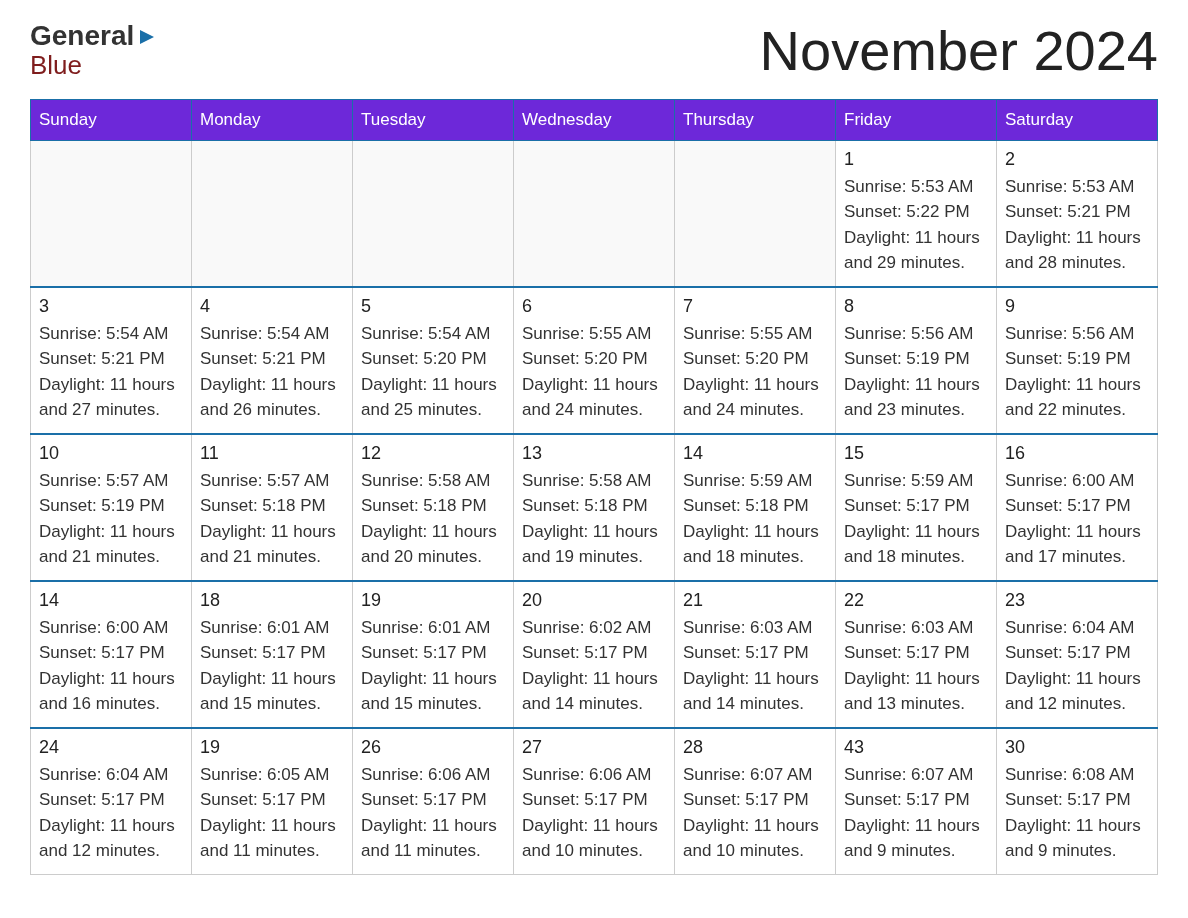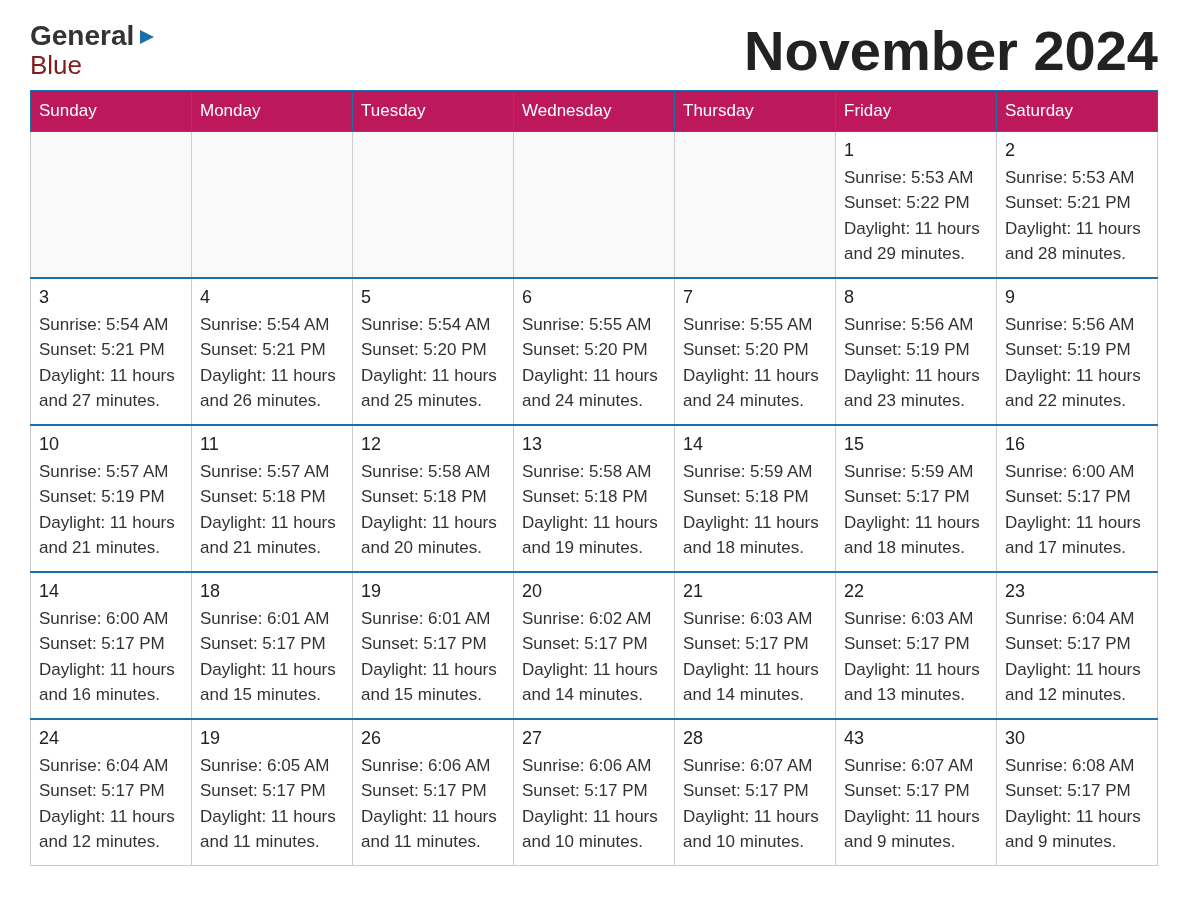--- a/index.html
+++ b/index.html
@@ -7,21 +7,21 @@
       font-family: Arial, sans-serif;
       background: #ffffff;
       padding: 20px 30px;
       width: 1188px;
       min-height: 918px;
     }
     .header-area {
       display: flex;
       justify-content: space-between;
       align-items: flex-start;
-      margin-bottom: 8px;
+      margin-bottom: 17px;
     }
     .logo-area {
       display: flex;
       flex-direction: column;
       align-items: flex-start;
     }
     .logo-text {
       display: flex;
       align-items: center;
       font-size: 28px;
@@ -31,36 +31,36 @@
     .logo-blue-word {
       color: #7f1d1d;
       font-size: 26px;
       margin-top: -2px;
     }
     .title-area {
       text-align: right;
     }
     .main-title {
       font-size: 56px;
-      font-weight: bold;
+      font-weight: normal;
       color: #222;
       line-height: 1.1;
     }
     .subtitle {
       font-size: 22px;
       color: #555;
       margin-top: 4px;
     }
     .calendar {
       width: 100%;
       border-collapse: collapse;
       border: 1px solid #ccc;
     }
     .calendar th {
-      background-color: #be185d;
+      background-color: #6d28d9;
       color: white;
       padding: 10px 8px;
       text-align: left;
       font-size: 17px;
       font-weight: normal;
       border: 1px solid #1a6fa8;
     }
     .calendar td {
       vertical-align: top;
       padding: 8px 8px 10px 8px;

